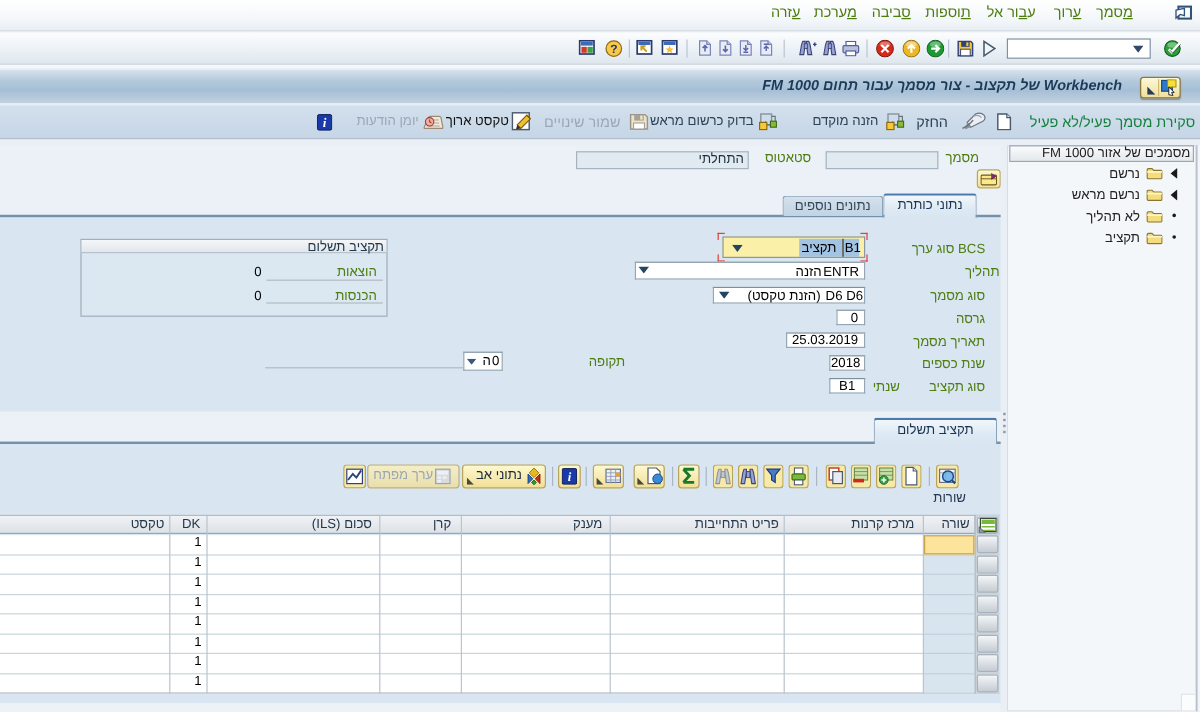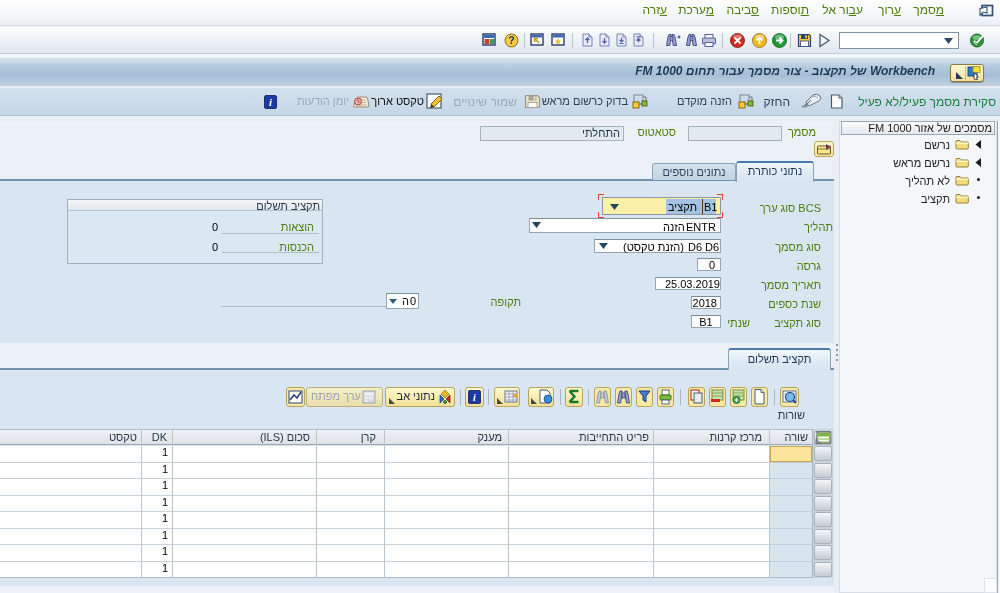--- a/index.html
+++ b/index.html
@@ -1,19 +1,19 @@
 <!DOCTYPE html>
 <html lang="he"><head><meta charset="utf-8">
 <style>
 *{margin:0;padding:0;box-sizing:border-box;}
 html,body{width:1000px;height:593px;overflow:hidden;}
 body{font-family:"Liberation Sans",sans-serif;background:#e9eff5;position:relative;}
 .ab{position:absolute;}
 .lbl{color:#4d7c0f;font-size:11px;white-space:nowrap;}
-.fld{background:#fff;border:1px solid #94a6b5;border-top-color:#7c8f9f;font-size:11px;color:#000;white-space:nowrap;text-align:right;}
+.fld{background:#fff;border:1px solid #94a6b5;border-top-color:#7c8f9f;font-size:11px;color:#000;white-space:nowrap;}
 .dfld{background:#e2eaf1;border:1px solid #a5b3c0;}
 u{text-decoration:underline;}
 </style></head>
 <body dir="ltr">
 
 <div class="ab" id="menubar" style="left:0;top:0;width:1000px;height:26px;background:linear-gradient(#ffffff,#f2f6f9 70%,#e9eef3);border-bottom:1px solid #d7dee5;"></div>
 <div class="ab lbl" style="right:56px;top:3px;font-size:12px;"><u>מ</u>סמך</div>
 <div class="ab lbl" style="right:99px;top:3px;font-size:12px;"><u>ע</u>רוך</div>
 <div class="ab lbl" style="right:137px;top:3px;font-size:12px;">ע<u>ב</u>ור אל</div>
 <div class="ab lbl" style="right:191px;top:3px;font-size:12px;"><u>ת</u>וספות</div>

